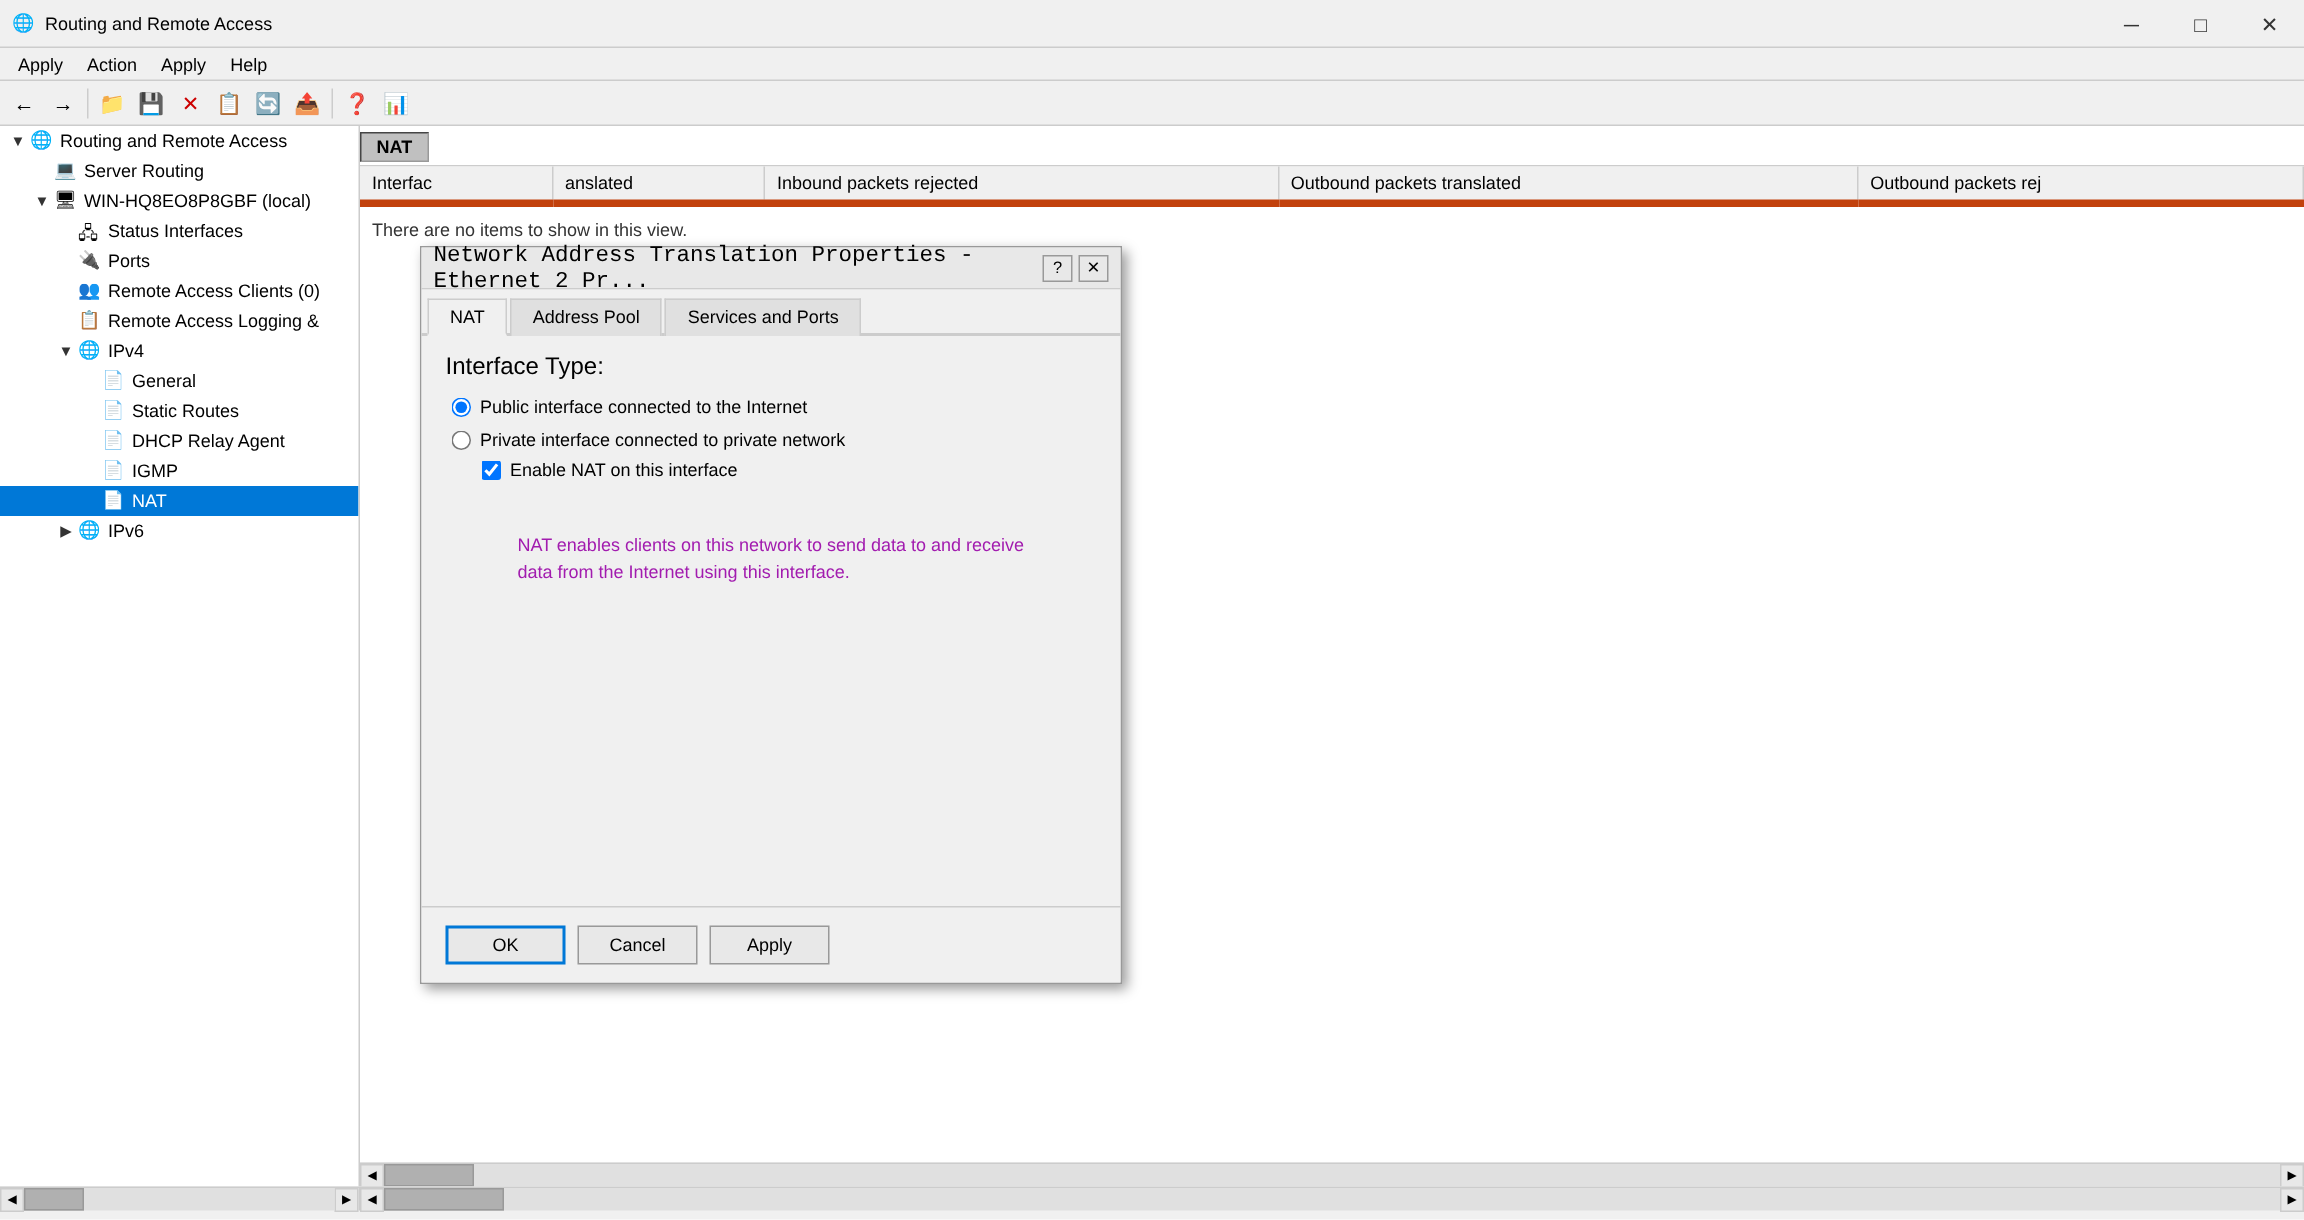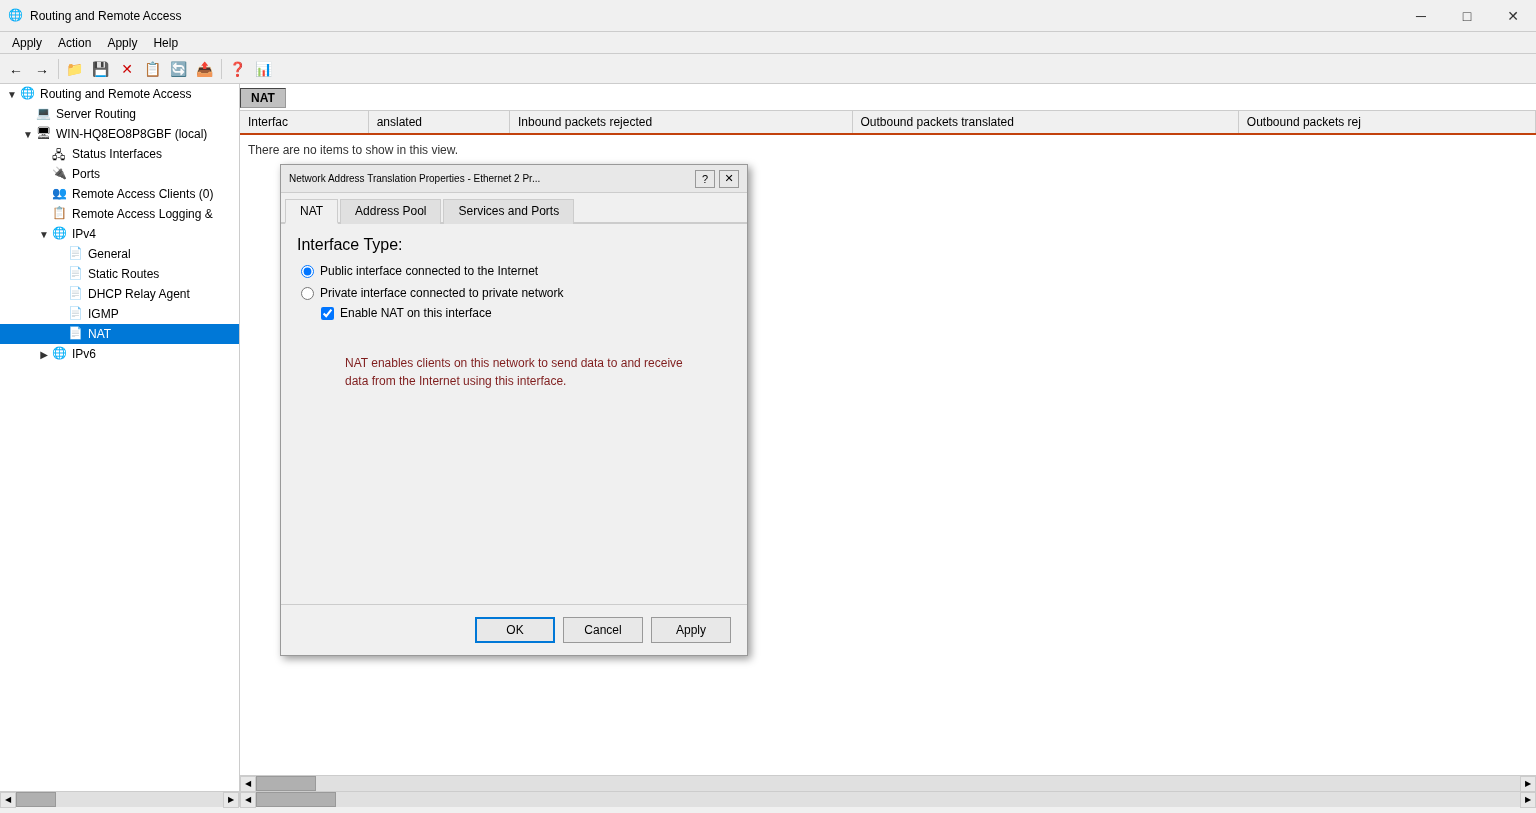--- a/index.html
+++ b/index.html
@@ -153,21 +153,21 @@
       flex-direction: column;
       overflow: hidden;
     }
     .data-table {
       width: 100%;
       border-collapse: collapse;
       font-size: 12px;
     }
     .data-table th {
       background: #f0f0f0;
-      border-bottom: 2px solid #c2410c;
+      border-bottom: 5px solid #c2410c;
       border-right: 1px solid #ccc;
       padding: 4px 8px;
       text-align: left;
       font-weight: normal;
       white-space: nowrap;
     }
     .empty-message {
       padding: 8px;
       font-size: 12px;
       color: #333;
@@ -192,21 +192,22 @@
       background: #e8e8e8;
       height: 28px;
       display: flex;
       align-items: center;
       padding: 0 8px;
       border-bottom: 1px solid #ccc;
       font-size: 12px;
     }
     .dialog-title-text {
       flex: 1;
-      font-size: 10px;
+      font-size: 15px;
+      font-family: Liberation Mono, monospace;
     }
     .dialog-title-actions {
       display: flex;
       gap: 4px;
     }
     .dialog-help-btn, .dialog-close-btn {
       width: 20px;
       height: 18px;
       border: 1px solid #999;
       background: #e8e8e8;
@@ -281,30 +282,30 @@
       gap: 6px;
       font-size: 12px;
       margin-bottom: 6px;
     }
     .checkbox-item input[type="checkbox"] {
       margin: 0;
       cursor: pointer;
     }
     .nat-description {
       font-size: 12px;
-      color: #7f1d1d;
+      color: #a21caf;
       margin-left: 24px;
       line-height: 1.5;
       margin-top: 34px;
     }
 
     
     .dialog-footer {
       display: flex;
-      justify-content: flex-end;
+      justify-content: flex-start;
       gap: 8px;
       padding: 12px 16px;
       border-top: 1px solid #ccc;
       background: #f0f0f0;
     }
     .dialog-btn {
       width: 80px;
       height: 26px;
       border: 1px solid #999;
       background: #e8e8e8;

